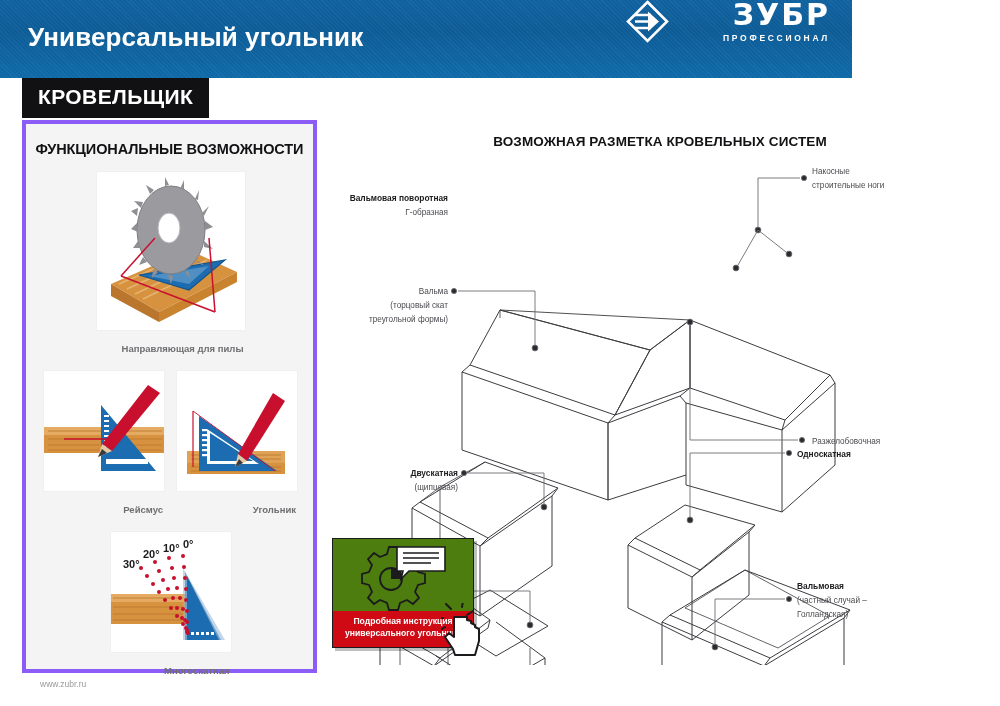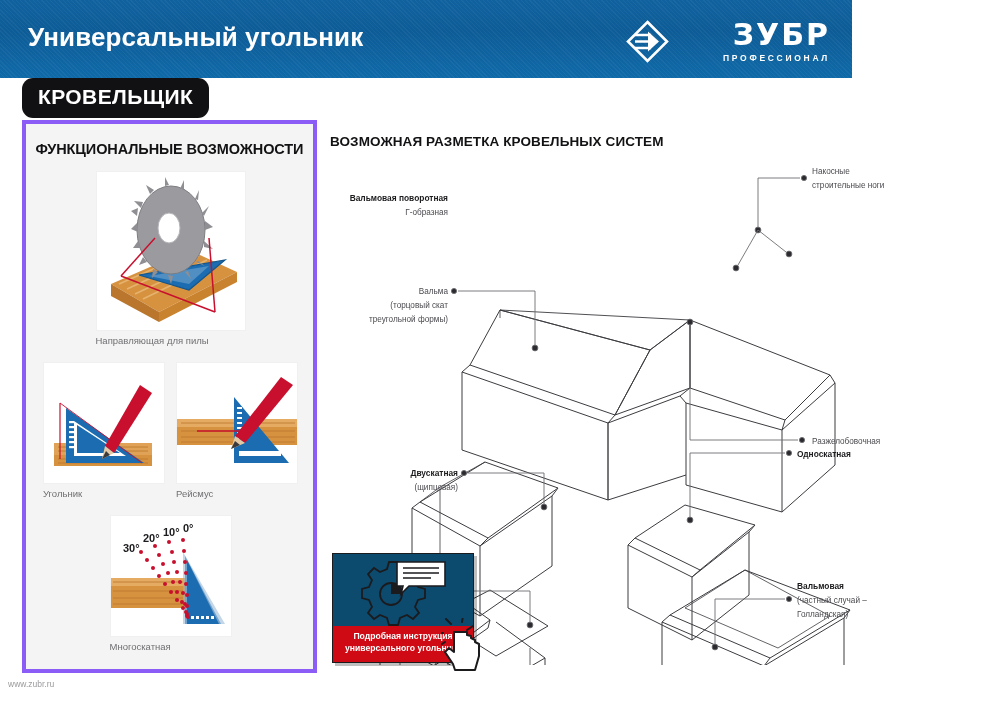--- a/index.html
+++ b/index.html
@@ -7,62 +7,62 @@
        font-family:"Liberation Sans",sans-serif;color:#333;}
 
   
   .header{position:absolute;left:0;top:0;width:804px;height:78px;
           background:linear-gradient(180deg,#10629f 0%,#0d5c97 40%,#0f6aa8 100%);
           overflow:hidden;padding-left:48px;}
   .header::after{content:"";position:absolute;inset:0;
           background-image:repeating-linear-gradient(45deg,rgba(255,255,255,.045) 0 1px,transparent 1px 3px);}
   .header-title{position:absolute;left:28px;top:22px;z-index:3;
           color:#fff;font-size:26px;font-weight:bold;letter-spacing:.1px;}
-  .logo{position:absolute;right:22px;top:20px;z-index:3;display:flex;align-items:flex-end;gap:14px;}
+  .logo{position:absolute;right:22px;top:0;z-index:3;display:flex;align-items:flex-end;gap:14px;}
   .logo-mark{width:43px;height:43px;position:relative;flex:0 0 auto;}
   .logo-text{display:flex;flex-direction:column;align-items:flex-end;}
   .logo-word{color:#fff;font-size:30px;font-weight:bold;letter-spacing:2px;line-height:1;
              font-family:"DejaVu Sans",sans-serif;}
   .logo-sub{color:#fff;font-size:8.5px;font-weight:bold;letter-spacing:2.7px;margin-top:3px;margin-left:40px;}
 
   .badge{position:absolute;left:22px;top:78px;background:#111113;
-         padding:7px 16px 9px 16px;z-index:4;border-radius:11px;}
+         padding:7px 16px 9px 16px;z-index:4;}
   .badge span{color:#fff;font-size:21px;font-weight:bold;letter-spacing:.4px;}
 
   
   .left-panel{position:absolute;left:22px;top:120px;width:287px;height:545px;
               background:#f4f4f4;border:4px solid #8b5cf6;}
   .left-title{text-align:center;font-size:14.5px;font-weight:bold;color:#121214;
               margin-top:17px;letter-spacing:-.1px;}
   .card{background:#fff;border:1px solid #f0f0f0;position:relative;overflow:hidden;}
-  .cap{text-align:left;font-size:9.5px;color:#6f6f72;margin-top:4px;}
+  .cap{text-align:right;font-size:9.5px;color:#6f6f72;margin-top:12px;font-weight:bold;}
   .row1{margin:14px auto 0;width:148px;}
   .row1 .card{width:148px;height:158px;}
   .grid2{display:flex;justify-content:center;gap:13px;margin-top:16px;}
   .cell{width:120px;}
   .cell .card{width:120px;height:120px;}
 
   
   .right-panel{position:absolute;left:330px;top:120px;width:660px;height:545px;}
-  .right-title{font-size:13.5px;font-weight:bold;color:#121214;
+  .right-title{text-align:center;font-size:13.5px;font-weight:bold;color:#121214;
                margin-top:14px;letter-spacing:.1px;}
   svg.dia{position:absolute;left:0;top:0;}
 
   .lbl{font-family:"Liberation Sans",sans-serif;}
   .lbl-b{font-size:8.4px;font-weight:bold;fill:#1b1b1e;}
   .lbl-n{font-size:8.2px;fill:#4b4b50;}
 
   
   .instr{position:absolute;left:332px;top:538px;width:140px;height:108px;
-         background:#0c4a6e;border:1.6px solid #1b1b1e;box-shadow:3px 3px 0 rgba(0,0,0,.25);z-index:6;margin-top:15px;}
+         background:#4d7c0f;border:1.6px solid #1b1b1e;box-shadow:3px 3px 0 rgba(0,0,0,.25);z-index:6;}
   .instr-red{position:absolute;left:0;bottom:0;width:100%;height:36px;background:#cf0a14;}
   .instr-red div{color:#fff;font-size:8.6px;font-weight:bold;text-align:center;line-height:1.35;padding-top:5px;}
   .hand{position:absolute;right:-16px;bottom:-12px;z-index:8;}
 
-  .footer{position:absolute;left:8px;top:679px;font-size:8.5px;color:#9b9b9e;}
+  .footer{position:absolute;left:40px;top:679px;font-size:8.5px;color:#9b9b9e;}
 </style>
 </head>
 <body>
 
 <div class="header">
   <div class="header-title">Универсальный угольник</div>
   <div class="logo">
     <span class="logo-mark">
       <svg width="43" height="43" viewBox="0 0 43 43">
         <path d="M21.5 2 L41 21.5 L21.5 41 L2 21.5 Z" fill="none" stroke="#ffffff" stroke-width="2.6"></path>
@@ -127,48 +127,20 @@
 
         <path d="M24 104 L118 140" stroke="#c8102e" stroke-width="1.5" fill="none"></path>
         <path d="M58 66 L24 104" stroke="#c8102e" stroke-width="1.5" fill="none"></path>
         <path d="M112 66 L118 140" stroke="#c8102e" stroke-width="1.5" fill="none"></path>
       </svg>
     </div>
     <div class="cap">Направляющая для пилы</div>
   </div>
 
   <div class="grid2">
-    <div class="cell">
-      <div class="card">
-        <svg width="120" height="120" viewBox="0 0 120 120">
-          <path d="M10 92 L108 92 L108 103 L10 103 Z" fill="#d79240"></path>
-          <path d="M10 80 L108 80 L108 92 L10 92 Z" fill="#e0a256"></path>
-          <path d="M14 84 H104 M14 88 H104 M14 96 H104 M14 100 H104" stroke="#b9762c" stroke-width=".8"></path>
-          <path d="M22 45 L22 100 L100 100 Z" fill="#1b6cb0"></path>
-          <path d="M30 58 L30 93 L82 93 Z" fill="#ffffff"></path>
-          <path d="M33 62 L33 90 L76 90 Z" fill="#1b6cb0"></path>
-          <g fill="#ffffff">
-            <rect x="25" y="58" width="5" height="2.2"></rect>
-              <rect x="25" y="63" width="5" height="2.2"></rect>
-            <rect x="25" y="68" width="5" height="2.2"></rect>
-              <rect x="25" y="73" width="5" height="2.2"></rect>
-            <rect x="25" y="78" width="5" height="2.2"></rect>
-              <rect x="25" y="83" width="5" height="2.2"></rect>
-          </g>
-          <path d="M16 40 L16 96" stroke="#c8102e" stroke-width="1.2"></path>
-          <path d="M16 40 L98 100" stroke="#c8102e" stroke-width=".9"></path>
-          <g>
-            <path d="M96 22 L108 30 L70 90 L61 83 Z" fill="#c8102e"></path>
-            <path d="M61 83 L70 90 L58 96 Z" fill="#e3c9a4"></path>
-            <path d="M58 96 L62 88 L66 92 Z" fill="#3a3a3d"></path>
-          </g>
-        </svg>
-      </div>
-      <div class="cap">Угольник</div>
-    </div>
     <div class="cell">
       <div class="card">
         <svg width="120" height="120" viewBox="0 0 120 120">
           <path d="M0 56 L120 56 L120 82 L0 82 Z" fill="#d79240"></path>
           <path d="M0 56 L120 56 L120 64 L0 64 Z" fill="#e5ab62"></path>
           <path d="M4 60 H118 M4 68 H118 M4 74 H118 M4 79 H118" stroke="#b9762c" stroke-width=".8"></path>
           <path d="M57 34 L57 100 L112 100 Z" fill="#1b6cb0"></path>
           <path d="M64 46 L64 93 L104 93 Z" fill="#ffffff" opacity="0"></path>
           <path d="M62 88 L104 88 L104 93 L62 93 Z" fill="#ffffff"></path>
           <g fill="#ffffff">
@@ -183,20 +155,48 @@
           </g>
           <path d="M20 68 L62 68" stroke="#c8102e" stroke-width="1.4"></path>
           <g>
             <path d="M104 14 L116 22 L68 80 L58 73 Z" fill="#c8102e"></path>
             <path d="M58 73 L68 80 L54 86 Z" fill="#e3c9a4"></path>
             <path d="M54 86 L58 78 L63 82 Z" fill="#3a3a3d"></path>
           </g>
         </svg>
       </div>
       <div class="cap">Рейсмус</div>
+    </div>
+    <div class="cell">
+      <div class="card">
+        <svg width="120" height="120" viewBox="0 0 120 120">
+          <path d="M10 92 L108 92 L108 103 L10 103 Z" fill="#d79240"></path>
+          <path d="M10 80 L108 80 L108 92 L10 92 Z" fill="#e0a256"></path>
+          <path d="M14 84 H104 M14 88 H104 M14 96 H104 M14 100 H104" stroke="#b9762c" stroke-width=".8"></path>
+          <path d="M22 45 L22 100 L100 100 Z" fill="#1b6cb0"></path>
+          <path d="M30 58 L30 93 L82 93 Z" fill="#ffffff"></path>
+          <path d="M33 62 L33 90 L76 90 Z" fill="#1b6cb0"></path>
+          <g fill="#ffffff">
+            <rect x="25" y="58" width="5" height="2.2"></rect>
+              <rect x="25" y="63" width="5" height="2.2"></rect>
+            <rect x="25" y="68" width="5" height="2.2"></rect>
+              <rect x="25" y="73" width="5" height="2.2"></rect>
+            <rect x="25" y="78" width="5" height="2.2"></rect>
+              <rect x="25" y="83" width="5" height="2.2"></rect>
+          </g>
+          <path d="M16 40 L16 96" stroke="#c8102e" stroke-width="1.2"></path>
+          <path d="M16 40 L98 100" stroke="#c8102e" stroke-width=".9"></path>
+          <g>
+            <path d="M96 22 L108 30 L70 90 L61 83 Z" fill="#c8102e"></path>
+            <path d="M61 83 L70 90 L58 96 Z" fill="#e3c9a4"></path>
+            <path d="M58 96 L62 88 L66 92 Z" fill="#3a3a3d"></path>
+          </g>
+        </svg>
+      </div>
+      <div class="cap">Угольник</div>
     </div>
   </div>
 
   <div class="grid2">
     <div class="cell">
       <div class="card">
         <svg width="120" height="120" viewBox="0 0 120 120">
           <path d="M0 62 L74 62 L74 92 L0 92 Z" fill="#d79240"></path>
           <path d="M0 62 L74 62 L74 70 L0 70 Z" fill="#e5ab62"></path>
           <path d="M2 66 H72 M2 75 H72 M2 82 H72 M2 88 H72" stroke="#b9762c" stroke-width=".8"></path>

